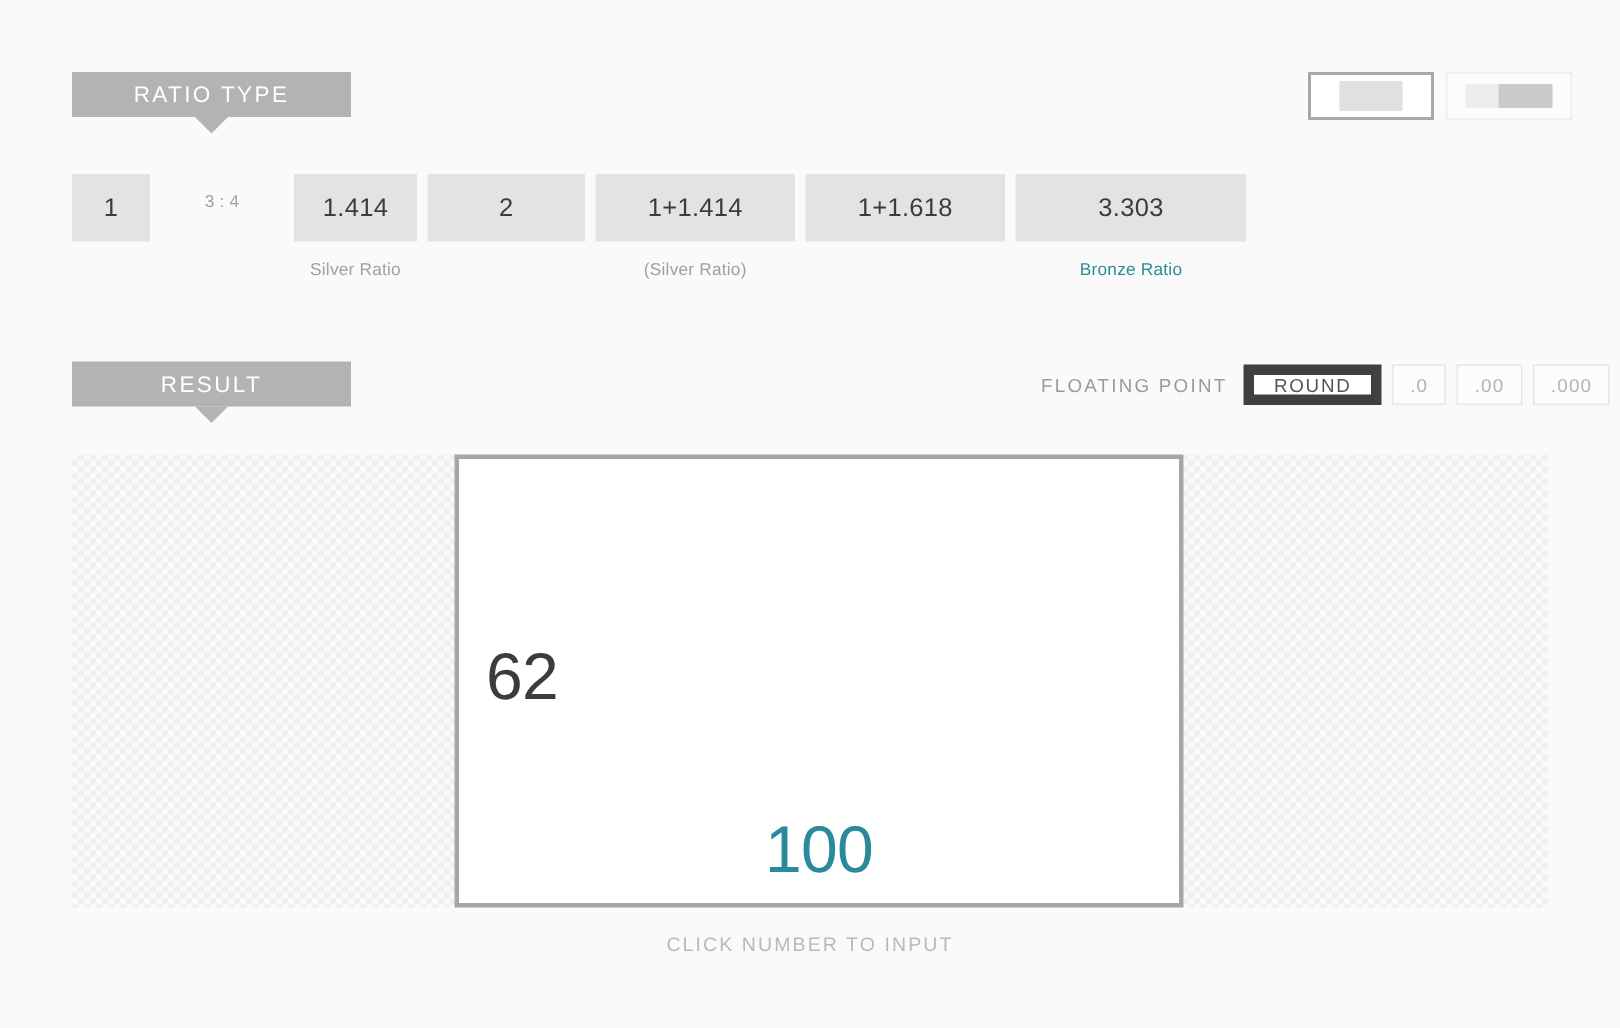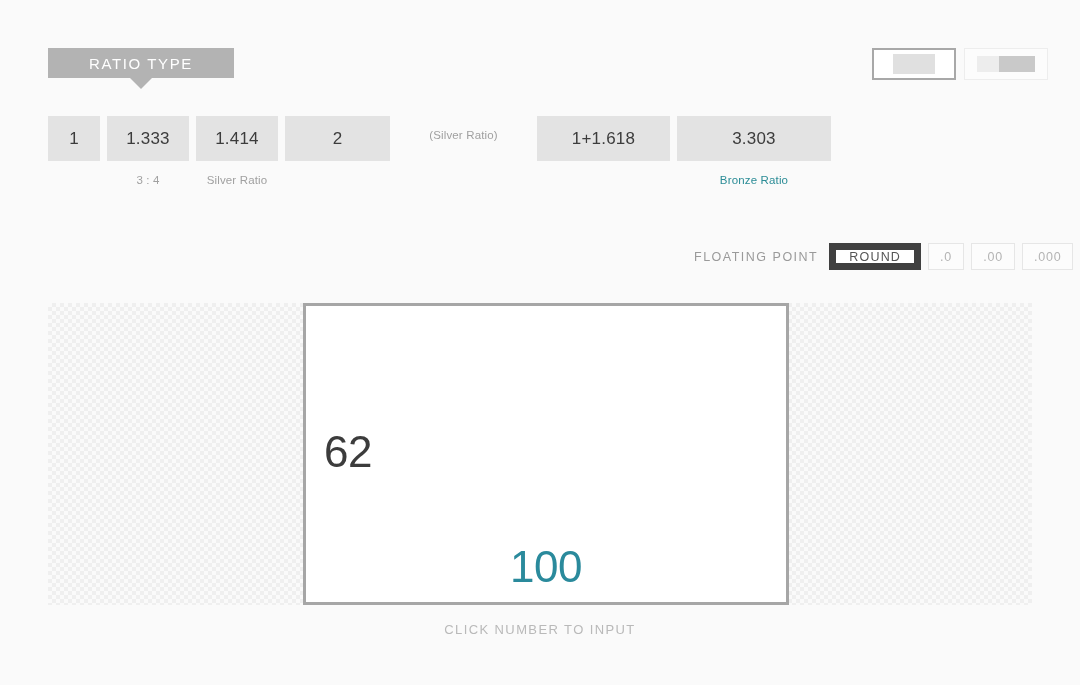--- a/index.html
+++ b/index.html
@@ -239,44 +239,50 @@
       </span>
     </button>
   </div>
 
   <div class="ratio-row" id="ratio-row">
       <div class="ratio-cell" style="flex: 0 0 52px;">
         <button class="ratio-btn">1</button>
         <div class="ratio-sub"></div>
       </div>
       <div class="ratio-cell" style="flex: 0 0 82px;">
-        <button class="ratio-btn">1.333</button>
         <div class="ratio-sub">3 : 4</div>
       </div>
       <div class="ratio-cell" style="flex: 0 0 82px;">
         <button class="ratio-btn">1.414</button>
         <div class="ratio-sub">Silver Ratio</div>
       </div>
       <div class="ratio-cell" style="flex: 0 0 105px;">
         <button class="ratio-btn">2</button>
         <div class="ratio-sub"></div>
       </div>
       <div class="ratio-cell" style="flex: 0 0 133px;">
+        <button class="ratio-btn">1+1.414</button>
         <div class="ratio-sub">(Silver Ratio)</div>
       </div>
       <div class="ratio-cell" style="flex: 0 0 133px;">
         <button class="ratio-btn">1+1.618</button>
         <div class="ratio-sub"></div>
       </div>
       <div class="ratio-cell" style="flex: 0 0 154px;">
         <button class="ratio-btn">3.303</button>
         <div class="ratio-sub bronze">Bronze Ratio</div>
       </div>
     </div>
 
+  <div class="banner-wrap" style="top:241px; left:48px; width:186px;">
+    <div class="banner">
+      <span class="banner-label">RESULT</span>
+    </div>
+    <div class="banner-tail"></div>
+  </div>
 
   <div class="fp-bar">
     <span class="fp-label">FLOATING POINT</span>
     <span id="fp-options" style="display:flex; gap:7px;">
         <button class="fp-btn selected">ROUND</button>
         <button class="fp-btn">.0</button>
         <button class="fp-btn">.00</button>
         <button class="fp-btn">.000</button>
       </span>
   </div>

